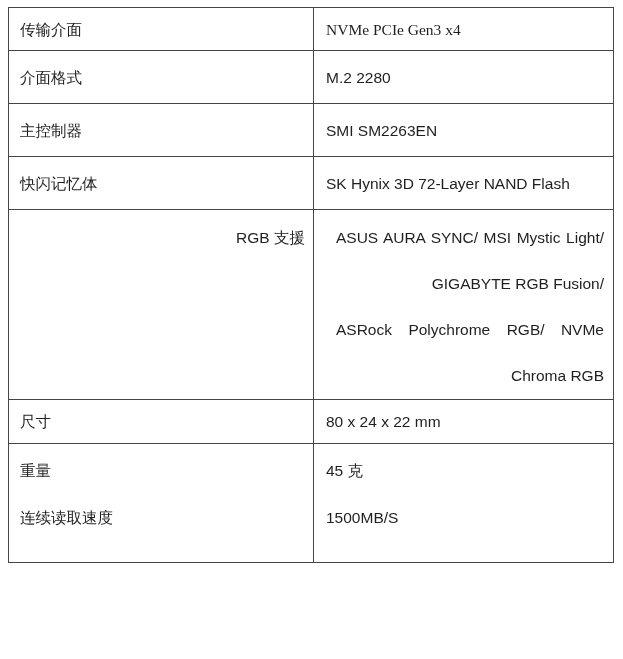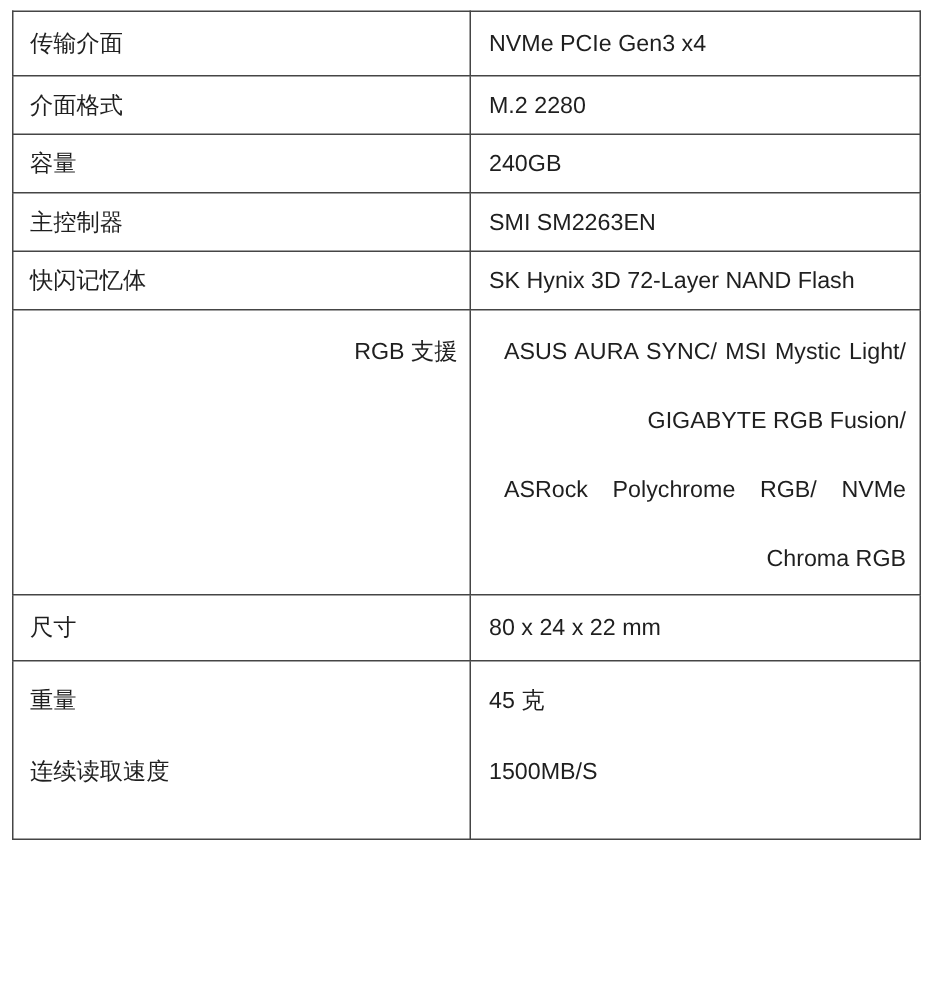--- a/index.html
+++ b/index.html
@@ -29,22 +29,22 @@
   col.c1 { width: 305px; }
   col.c2 { width: 300px; }
   td {
     border: 1.5px solid #454545;
     vertical-align: middle;
     background: #ffffff;
     line-height: 21px;
   }
   td.label { padding-left: 11px; padding-right: 8px; }
   td.value { padding-left: 12px; padding-right: 9px; }
-  tr.r-std  { height: 39px; }
-  tr.r-1    { height: 43px; }
+  tr.r-std  { height: 53px; }
+  tr.r-1    { height: 43px; font-family: Liberation Serif, serif; }
   tr.r-7    { height: 44px; margin-left: 48px; }
   tr.r-9    { height: 44px; }
   tr.r-rgb  { height: 186px; }
   tr.r-dual { height: 119px; }
   td.top  { vertical-align: top; padding-top: 5px; }
   td.top2 { vertical-align: top; padding-top: 3px; }
   .line46 { line-height: 46px; height: 46px; white-space: nowrap; text-align: right; }
   .line47 { line-height: 47px; height: 47px; white-space: nowrap; }
   .justify {
     white-space: normal;
@@ -64,24 +64,20 @@
         <col class="c2">
       </colgroup>
     <tbody>
       <tr class="r-1">
         <td class="label">传输介面</td>
         <td class="value">NVMe PCIe Gen3 x4</td>
       </tr>
       <tr class="r-std">
         <td class="label">介面格式</td>
         <td class="value">M.2 2280</td>
-      </tr>
-      <tr class="r-std">
-        <td class="label">容量</td>
-        <td class="value">240GB</td>
       </tr>
       <tr class="r-std">
         <td class="label">主控制器</td>
         <td class="value">SMI SM2263EN</td>
       </tr>
       <tr class="r-std">
         <td class="label">快闪记忆体</td>
         <td class="value">SK Hynix 3D 72-Layer NAND Flash</td>
       </tr>
       <tr class="r-rgb">

